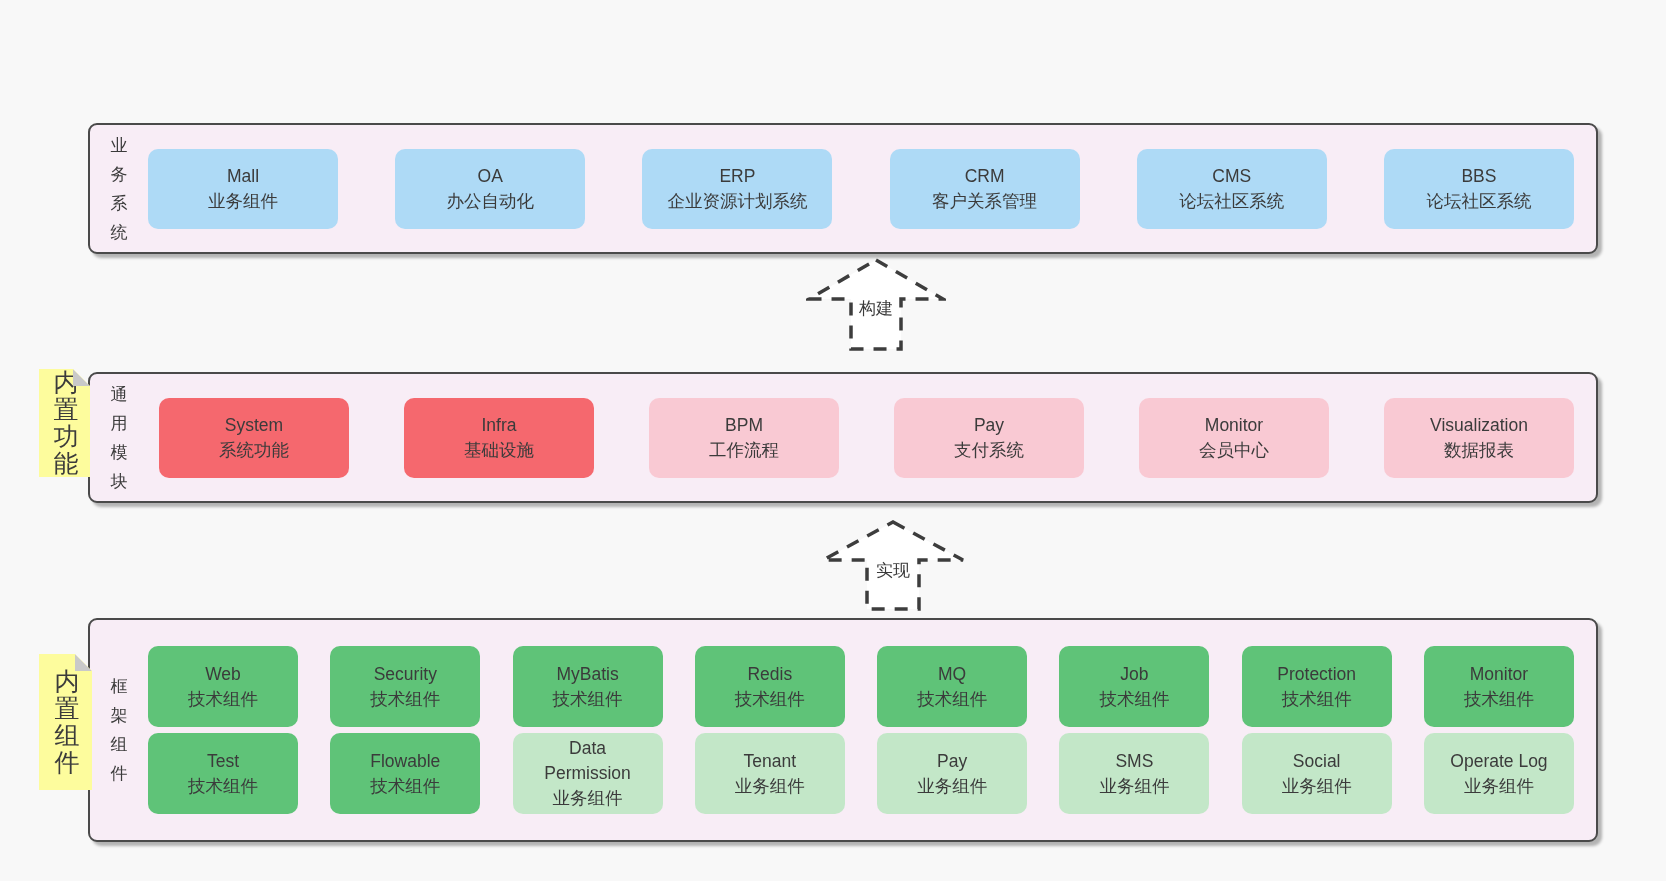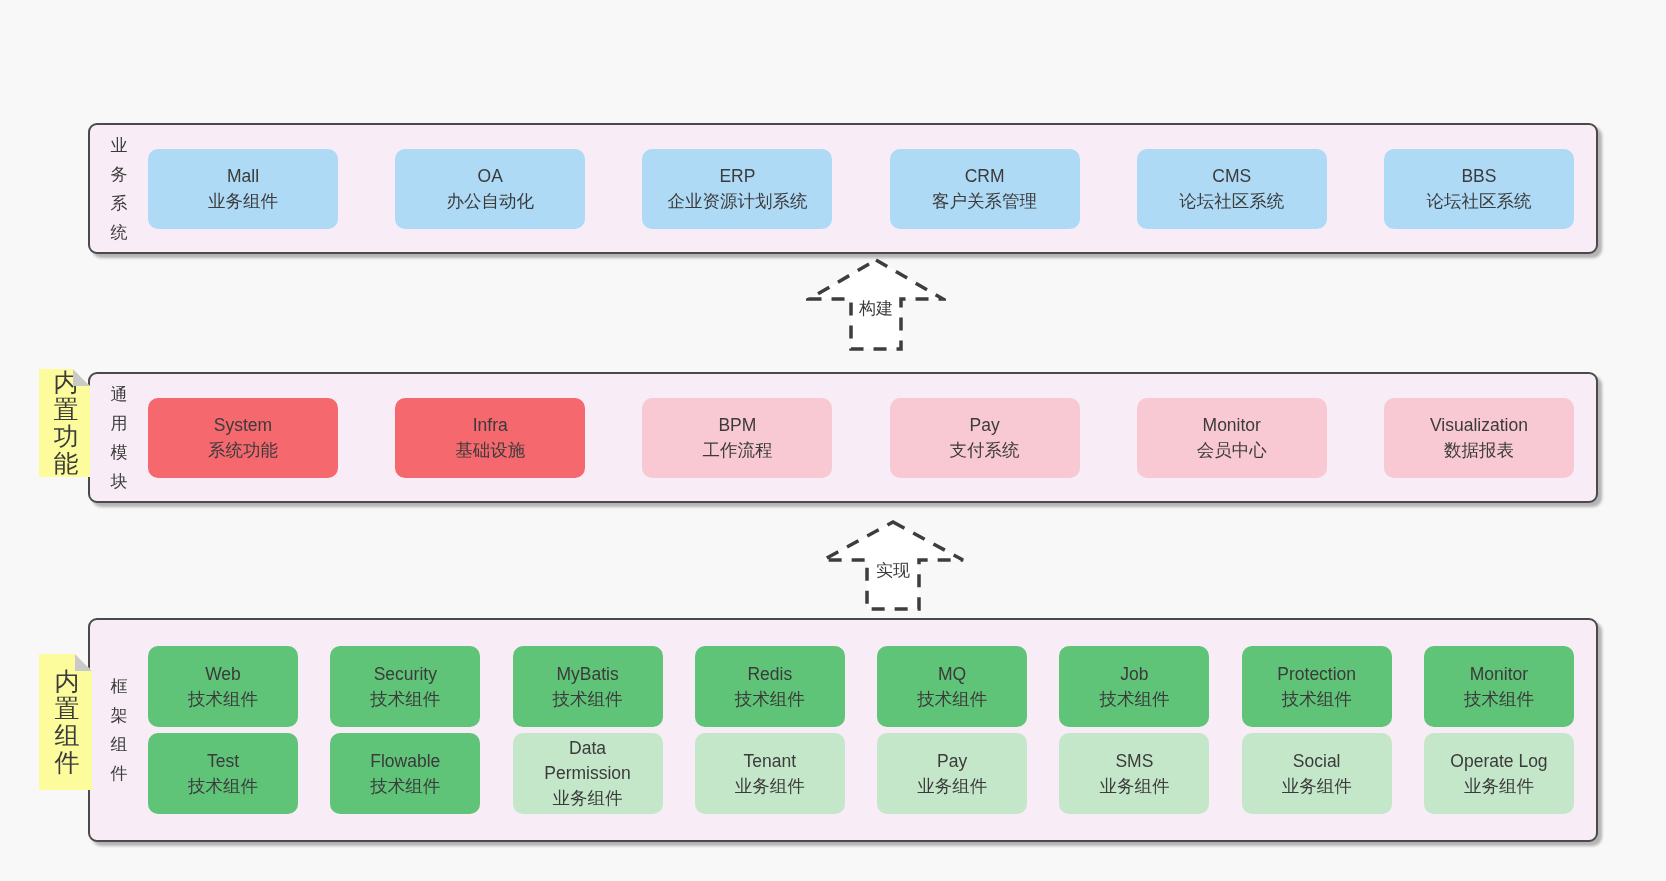--- a/index.html
+++ b/index.html
@@ -12,21 +12,21 @@
   
   .band{
     position:absolute;left:88px;width:1510px;
     background:var(--band-bg,#f8edf6);
     border:2px solid var(--band-border,#4a4a4a);
     border-radius:9px;
     box-shadow:4px 4px 3px rgba(0,0,0,.28);
     display:flex;box-sizing:border-box;
   }
   .band-top{top:123px;height:131px;}
-  .band-mid{top:372px;height:131px;}
+  .band-mid{top:372px;height:131px;gap:11px;}
   .band-bot{top:618px;height:224px;}
   .label-col{width:58px;display:flex;align-items:center;justify-content:center;flex:none;}
   .vlabel{
     width:24px;font-size:17px;line-height:29px;text-align:center;
     word-break:break-all;white-space:normal;color:var(--text,#3b3b3b);
   }
   .boxes-row{
     flex:1;display:flex;align-items:center;justify-content:space-between;
     padding:0 22px 0 0;
   }

